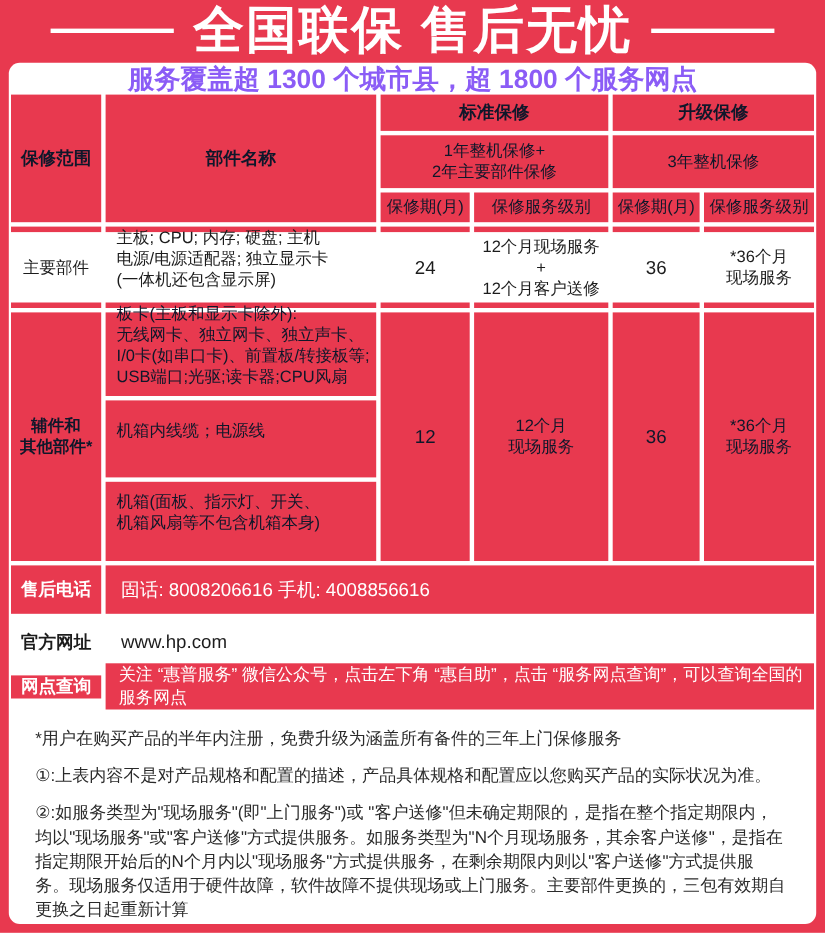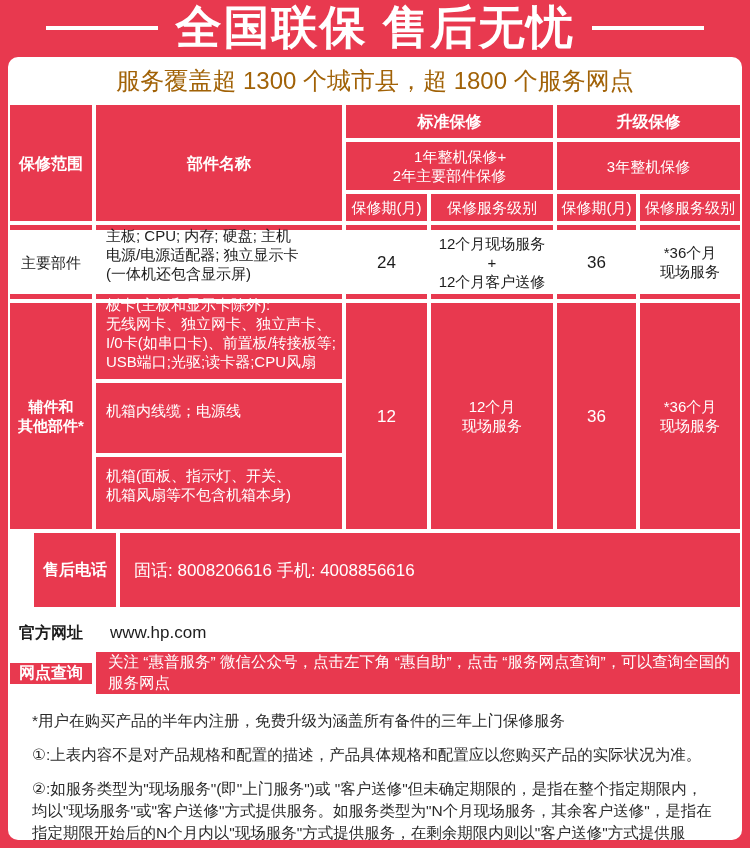--- a/index.html
+++ b/index.html
@@ -22,52 +22,52 @@
   
   .panel{
     margin:2px 8px 8px 8px;
     height:783px;
     background:#fff;
     border-radius:10px;
     overflow:hidden;
   }
 
   .coverage{
-    height:48px;display:flex;align-items:center;justify-content:center;
-    color:#a16207;font-size:24px;font-weight:normal;white-space:nowrap;
+    height:29px;display:flex;align-items:center;justify-content:center;
+    color:#8b5cf6;font-size:24px;font-weight:bold;white-space:nowrap;
   }
 
   
   .grid{
     margin:0 2px;
     display:grid;
     grid-template-columns:82px 246px 81px 122px 79px 100px;
     grid-template-rows:33px 48px 27px 74px 76px 70px 72px;
     gap:4px;
     background:#fff;
   }
   .cell{
     display:flex;align-items:center;justify-content:center;
     text-align:center;white-space:pre-line;
     font-size:15px;line-height:19px;
   }
-  .cell.red{background:#e8394f;color:#ffffff;}
+  .cell.red{background:#e8394f;color:#0f172a;}
   .cell.hdr{font-weight:bold;font-size:16px;}
   .cell.white{
     background:#fff;color:#1c1c1c;
     border-top:5px solid #e8394f;border-bottom:5px solid #e8394f;
   }
   .cell.left{justify-content:flex-start;text-align:left;padding:2px 4px 18px 10px;}
   .cell.num{font-size:17px;}
 
   .a-scope{grid-area:1/1/4/2;}
   .a-part{grid-area:1/2/4/3;}
   .a-std{grid-area:1/3/2/5;}
   .a-upg{grid-area:1/5/2/7;}
-  .a-stddesc{grid-area:2/3/3/5;text-align:right;}
+  .a-stddesc{grid-area:2/3/3/5;}
   .a-upgdesc{grid-area:2/5/3/7;}
   .a-p1{grid-area:3/3/4/4;}
   .a-l1{grid-area:3/4/4/5;}
   .a-p2{grid-area:3/5/4/6;}
   .a-l2{grid-area:3/6/4/7;}
   .a-m1{grid-area:4/1/5/2;}
   .a-m2{grid-area:4/2/5/3;}
   .a-m3{grid-area:4/3/5/4;}
   .a-m4{grid-area:4/4/5/5;}
   .a-m5{grid-area:4/5/5/6;}
@@ -88,21 +88,21 @@
     width:82px;flex:0 0 82px;display:flex;align-items:center;justify-content:center;
     font-weight:bold;font-size:16px;text-align:center;
   }
   .irow .ivalue{
     flex:1;display:flex;align-items:center;
     padding-left:14px;font-size:17px;
   }
   .irow.white{color:#1c1c1c;}
   .irow.red .ilabel,.irow.red .ivalue{background:#e8394f;color:#fff;}
   .irow.r1{height:36px;}
-  .irow.r2{height:74px;margin-left:24px;}
+  .irow.r2{height:44px;}
   .irow.r3{height:46px;}
   .irow.r4{height:28px;align-items:center;}
   .irow.r4 .ivalue{font-size:15.5px;padding-left:12px;}
 
   
   .notes{
     padding:8px 14px 0 12px;
     color:#2a2a2a;font-size:15.5px;line-height:22px;
   }
   .notes p{margin:12px;white-space:pre-line;}

